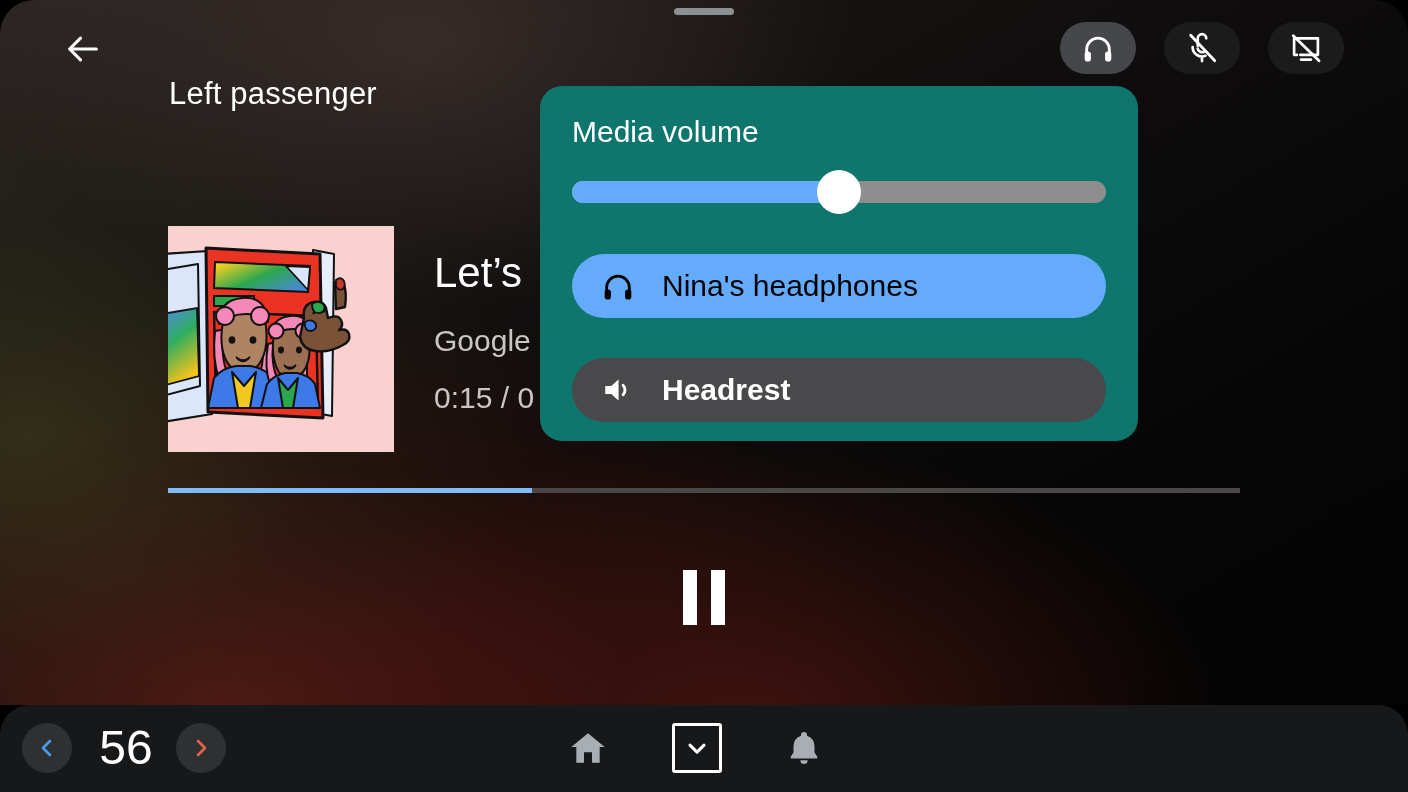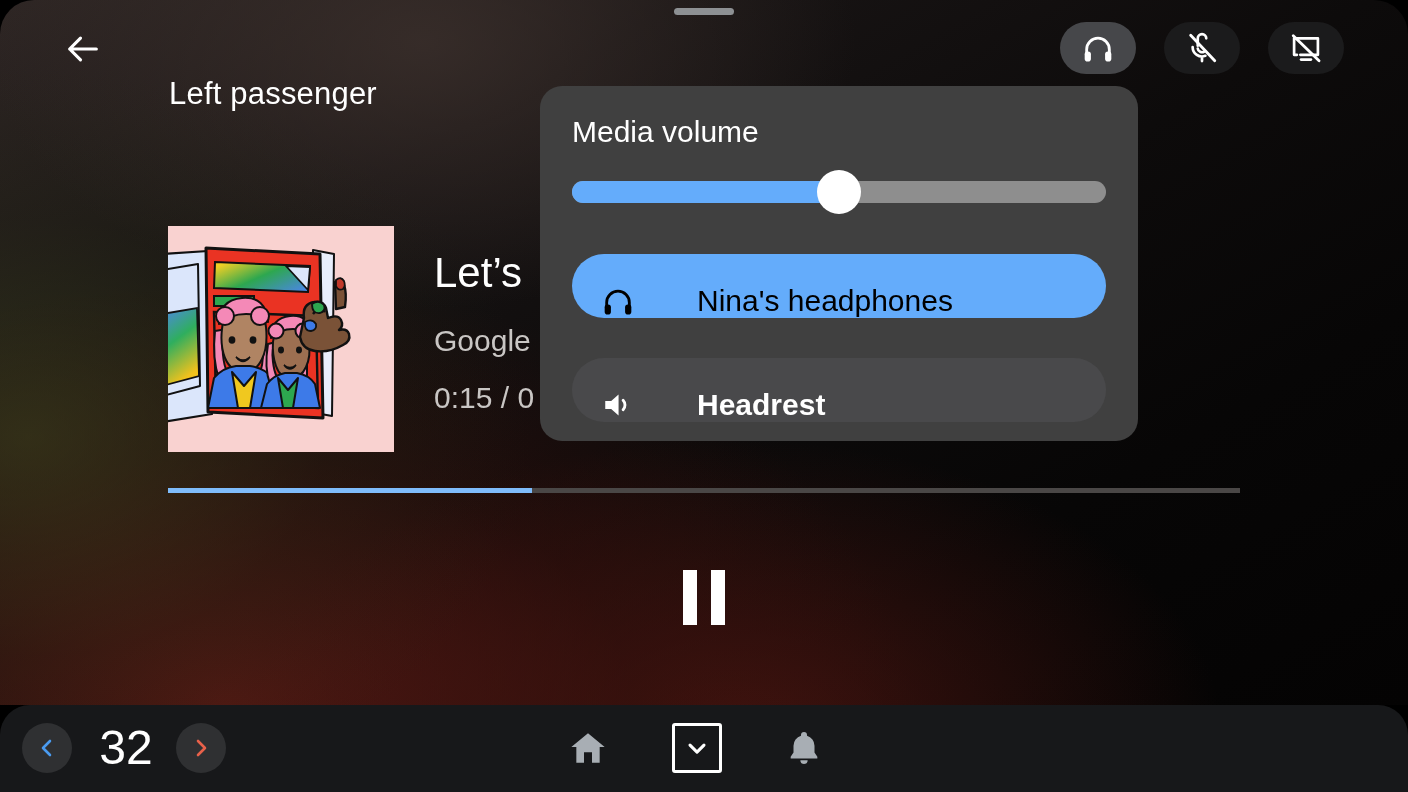--- a/index.html
+++ b/index.html
@@ -109,21 +109,21 @@
     gap: 14px; cursor: pointer;
   }
   #pause-button .bar {
     width: 14px; height: 55px; background: #ffffff;
   }
 
   
   #volume-popup {
     position: absolute; left: 540px; top: 86px;
     width: 598px; height: 355px;
-    background: #404040;
+    background: #0f766e;
     border-radius: 22px;
     z-index: 20;
   }
   #volume-popup-title {
     position: absolute; left: 32px; top: 29px;
     font-size: 30px; color: #ffffff;
   }
   #volume-slider {
     position: absolute; left: 32px; top: 95px;
     width: 534px; height: 22px;
@@ -141,23 +141,22 @@
   #volume-slider-thumb {
     position: absolute; top: -11px;
     width: 44px; height: 44px; border-radius: 50%;
     background: #ffffff; transform: translateX(-22px);
   }
 
   .device-row {
     position: absolute; left: 32px;
     width: 534px; height: 64px;
     border-radius: 32px;
-    display: flex; align-items: flex-end;
-    cursor: pointer;
-    gap: 35px;
+    display: flex; align-items: center;
+    cursor: pointer;
   }
   #device-row-0 { top: 168px; background: #64acfb; }
   #device-row-1 { top: 272px; background: #49494b; font-weight: bold; }
   .device-icon {
     width: 44px; margin-left: 24px;
     display: flex; align-items: center; justify-content: center;
   }
   .device-label {
     margin-left: 22px; font-size: 30px;
   }
@@ -361,21 +360,21 @@
   </div>
 
   <div id="system-bar">
 
     <div class="temp-btn" id="temp-down">
       <svg width="24" height="24" viewBox="0 0 24 24">
         <path d="M15 5 L8 12 L15 19" fill="none" stroke="#4a9bf0" stroke-width="2.6" stroke-linecap="round" stroke-linejoin="round"></path>
       </svg>
     </div>
 
-    <div id="temp-value">32</div>
+    <div id="temp-value">56</div>
 
     <div class="temp-btn" id="temp-up">
       <svg width="24" height="24" viewBox="0 0 24 24">
         <path d="M9 5 L16 12 L9 19" fill="none" stroke="#e8614a" stroke-width="2.6" stroke-linecap="round" stroke-linejoin="round"></path>
       </svg>
     </div>
 
     <div class="nav-btn" id="nav-home">
       <svg width="40" height="40" viewBox="0 0 24 24">
         <path d="M12 3.2 L22 11.4 h-3 v9.4 h-4.6 v-6.2 h-4.8 v6.2 H5 V11.4 H2 Z" fill="#a8aeb4"></path>

